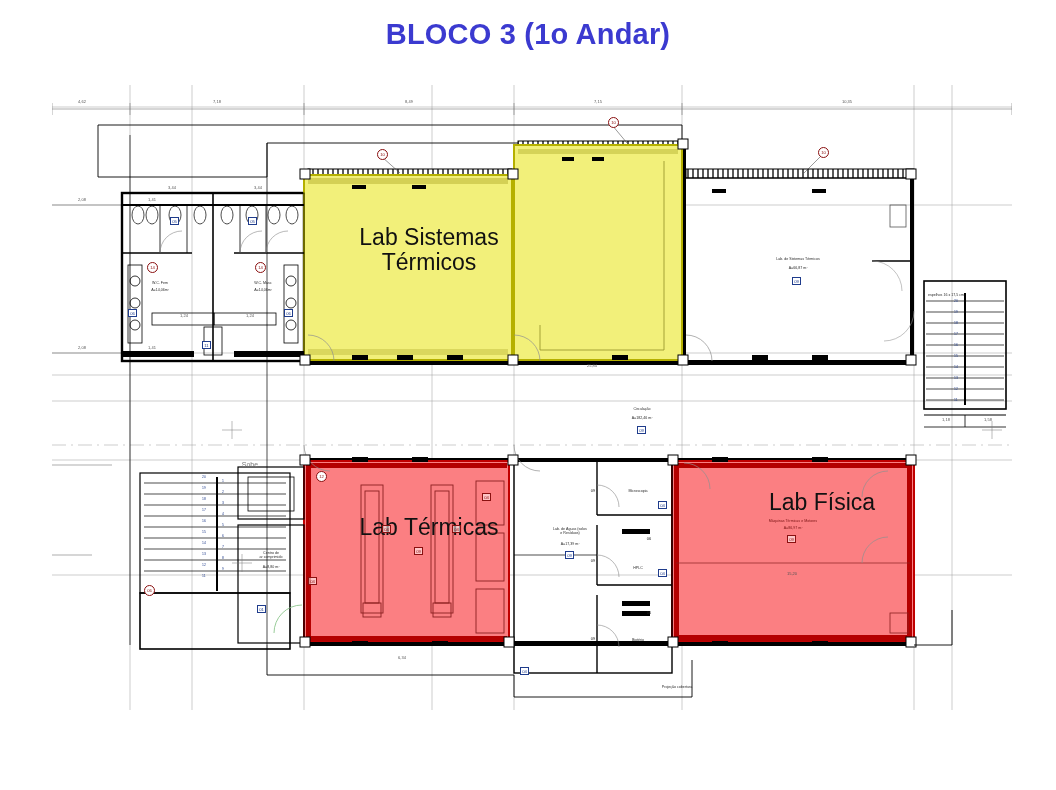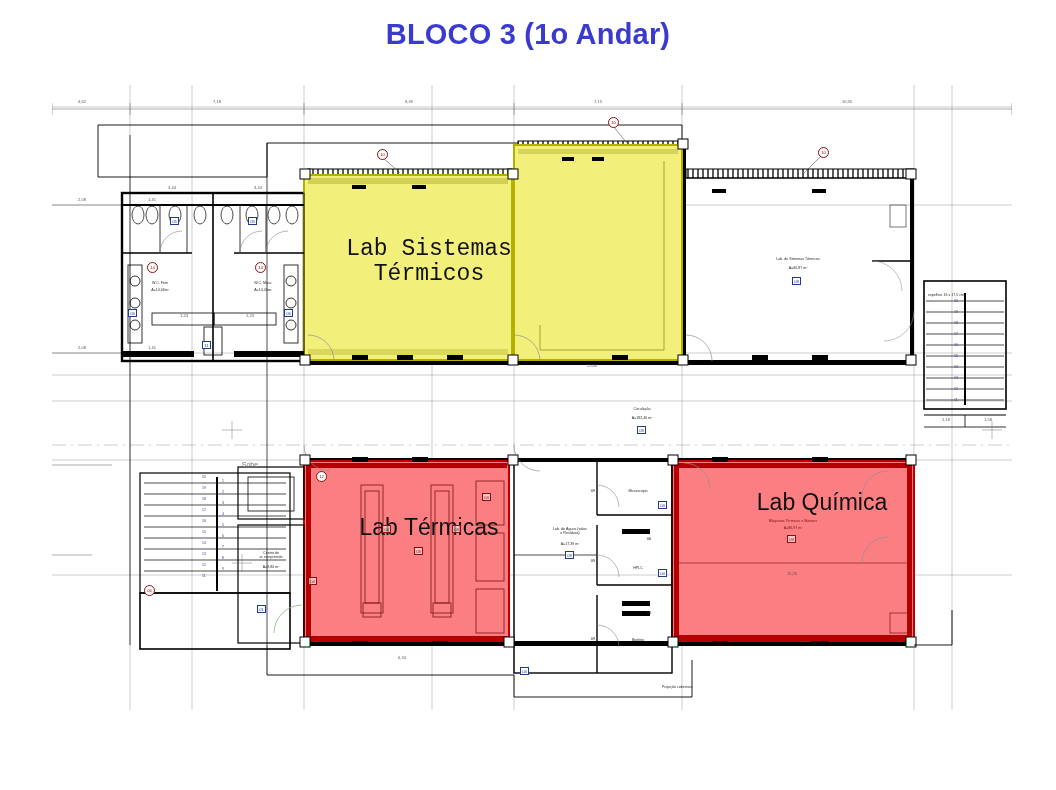--- a/index.html
+++ b/index.html
@@ -44,21 +44,21 @@
   .roomlabel {
     position: absolute;
     color: #111111;
     font-family: "Liberation Sans", sans-serif;
     font-size: 23px;
     line-height: 25px;
     text-align: center;
     white-space: pre-line;
     pointer-events: none;
   }
-  #lbl-sistemas { left: 272px; top: 152px; width: 210px; font-family: Liberation Mono, monospace; }
+  #lbl-sistemas { left: 272px; top: 140px; width: 210px; }
   #lbl-materiais { left: 482px; top: 140px; width: 160px; }
   #lbl-quimica  { left: 272px; top: 430px; width: 210px; }
   #lbl-fisica   { left: 670px; top: 405px; width: 200px; }
   .tinytext {
     position: absolute;
     font-family: "Liberation Sans", sans-serif;
     font-size: 3.6px;
     line-height: 4.4px;
     color: #2a2a2a;
     text-align: center;
@@ -424,21 +424,21 @@
         <line x1="930" y1="345" x2="950" y2="345"></line>
         <line x1="940" y1="336" x2="940" y2="354"></line>
         <line x1="180" y1="478" x2="200" y2="478"></line>
         <line x1="190" y1="469" x2="190" y2="487"></line>
       </g>
     </svg>
 
     <div class="roomlabel" id="lbl-sistemas">Lab Sistemas
 Térmicos</div>
     <div class="roomlabel" id="lbl-quimica">Lab Térmicas</div>
-    <div class="roomlabel" id="lbl-fisica">Lab Química</div>
+    <div class="roomlabel" id="lbl-fisica">Lab Física</div>
 
     <div class="tinytext" style="left:706px; top:172px; width:80px;">Lab. de Sistemas Térmicos</div>
     <div class="tinytext" style="left:706px; top:181px; width:80px;">A=66,87 m²</div>
     <div class="tagbox" style="left:740px; top:192px;">09</div>
 
     <div class="tinytext" style="left:552px; top:322px; width:76px;">Circulação</div>
     <div class="tinytext" style="left:552px; top:331px; width:76px;">A=182,46 m²</div>
     <div class="tagbox" style="left:585px; top:341px;">09</div>
 
     <div class="tinytext" style="left:478px; top:442px; width:80px;">Lab. de Águas (solos

